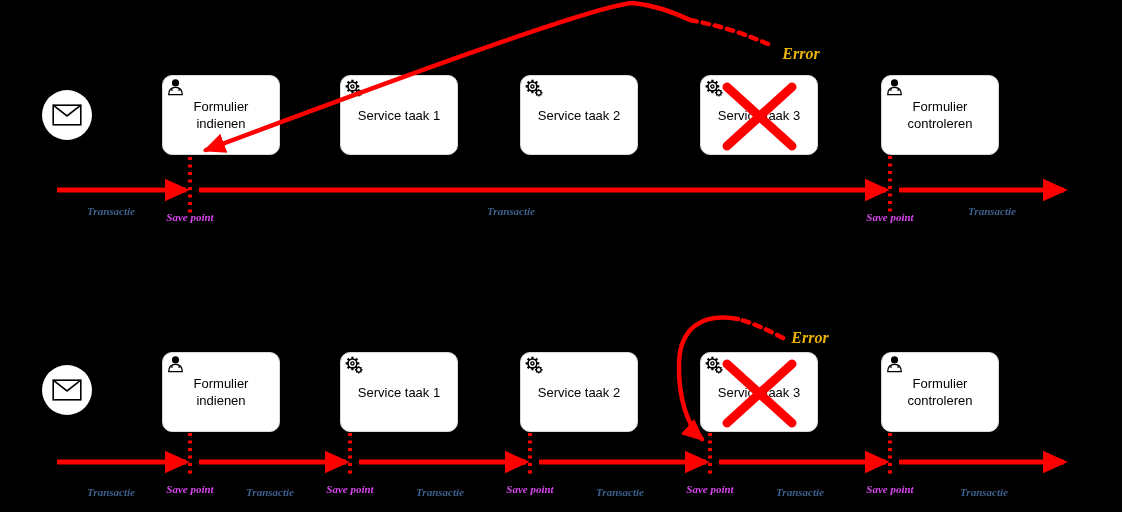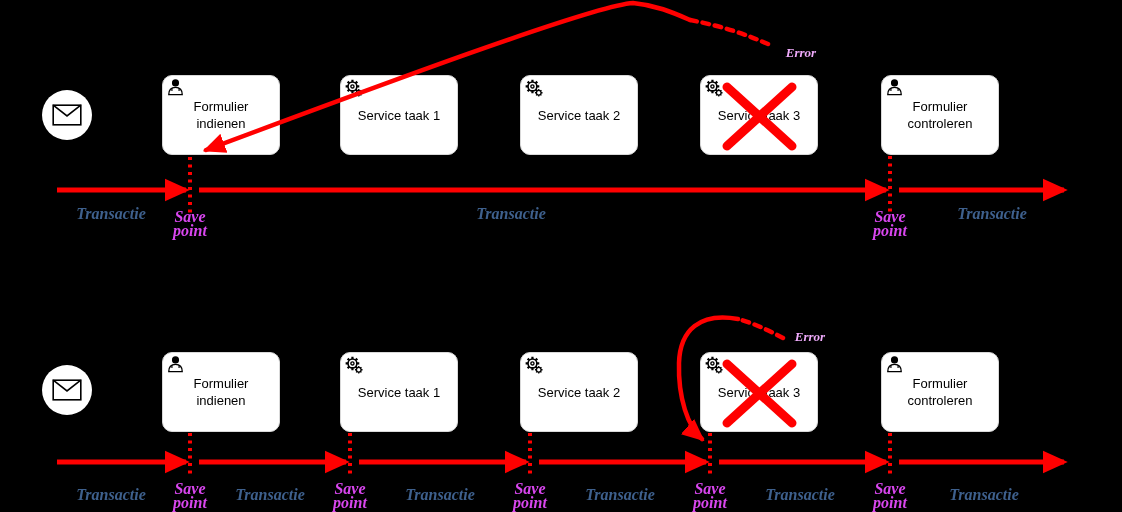--- a/index.html
+++ b/index.html
@@ -6,24 +6,24 @@
   .canvas{position:relative;width:1122px;height:512px;background:#000000;overflow:hidden;
           font-family:"Liberation Sans",sans-serif;}
   .task{position:absolute;width:118px;height:80px;background:#ffffff;border:1px solid #d9d9d9;
         border-radius:10px;display:flex;align-items:center;justify-content:center;text-align:center;
         font-size:13px;color:#000;box-sizing:border-box;padding:4px 6px;line-height:17px;}
   .task .cicon{position:absolute;top:1px;left:2px;width:21px;height:21px;}
   .start-event{position:absolute;width:50px;height:50px;border-radius:50%;background:#ffffff;
         display:flex;align-items:center;justify-content:center;}
   .overlay{position:absolute;left:0;top:0;width:1122px;height:512px;}
   .lbl{position:absolute;font-family:"Liberation Serif",serif;font-weight:bold;font-style:italic;
-       font-size:16px;text-align:center;}
+       font-size:11px;text-align:center;}
   .transactie{color:#3e608d;width:120px;}
   .savepoint{color:#d946ef;width:60px;line-height:14px;}
-  .error{color:#f0abfc;width:60px;font-size:13px;}
+  .error{color:#eab308;width:60px;font-size:16px;}
   .hidden-defs{position:absolute;width:0;height:0;overflow:hidden;}
 </style>
 </head>
 <body>
 
 <svg class="hidden-defs" aria-hidden="true">
   <defs>
     <symbol id="icon-user" viewBox="0 0 20 20">
       <circle cx="10" cy="5.6" r="3.4" fill="#000"></circle>
       <path d="M3.6,16.8 C3.6,11.6 6.2,9.9 10,9.9 C13.8,9.9 16.4,11.6 16.4,16.8 Z" fill="#fff" stroke="#000" stroke-width="1.3"></path>

